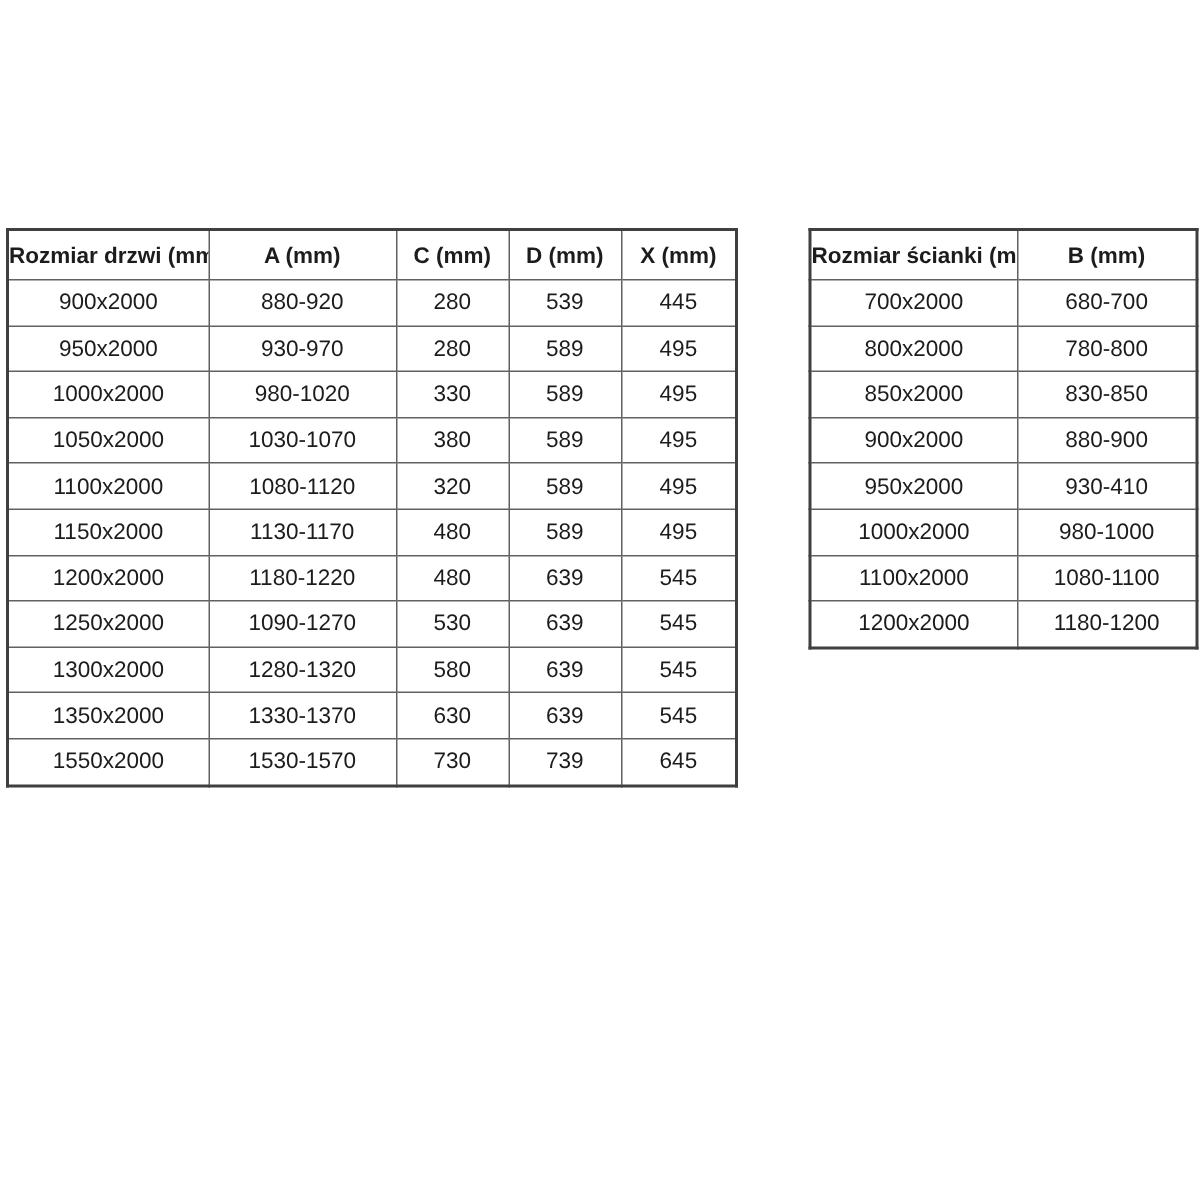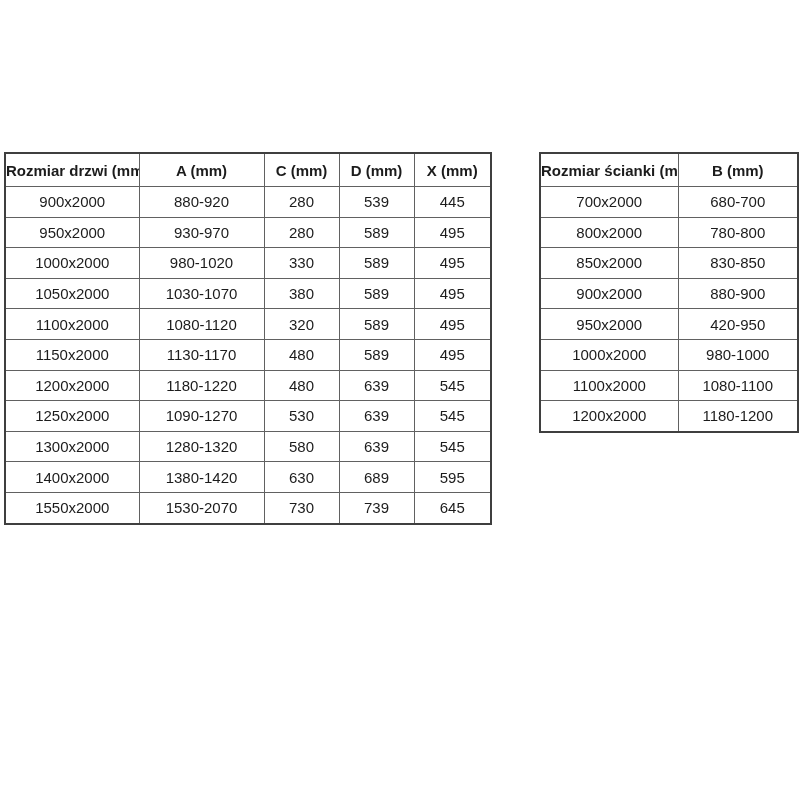--- a/index.html
+++ b/index.html
@@ -138,29 +138,29 @@
           <td>545</td>
         </tr>
         <tr>
           <td>1300x2000</td>
           <td>1280-1320</td>
           <td>580</td>
           <td>639</td>
           <td>545</td>
         </tr>
         <tr>
-          <td>1400x2000</td>
-          <td>1380-1420</td>
+          <td>1350x2000</td>
+          <td>1330-1370</td>
           <td>630</td>
-          <td>689</td>
-          <td>595</td>
+          <td>639</td>
+          <td>545</td>
         </tr>
         <tr>
           <td>1550x2000</td>
-          <td>1530-2070</td>
+          <td>1530-1570</td>
           <td>730</td>
           <td>739</td>
           <td>645</td>
         </tr>
       </tbody>
     </table>
 
   <table id="walls-table" class="spec">
     <colgroup>
       <col style="width:138px">
@@ -184,21 +184,21 @@
         <tr>
           <td>850x2000</td>
           <td>830-850</td>
         </tr>
         <tr>
           <td>900x2000</td>
           <td>880-900</td>
         </tr>
         <tr>
           <td>950x2000</td>
-          <td>420-950</td>
+          <td>930-410</td>
         </tr>
         <tr>
           <td>1000x2000</td>
           <td>980-1000</td>
         </tr>
         <tr>
           <td>1100x2000</td>
           <td>1080-1100</td>
         </tr>
         <tr>

